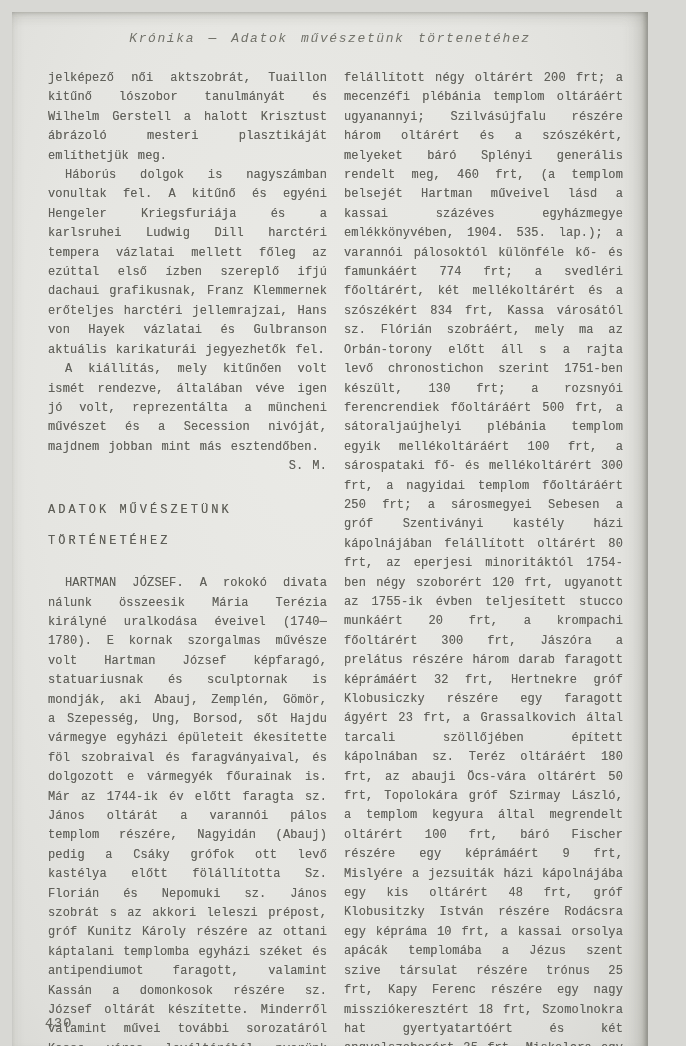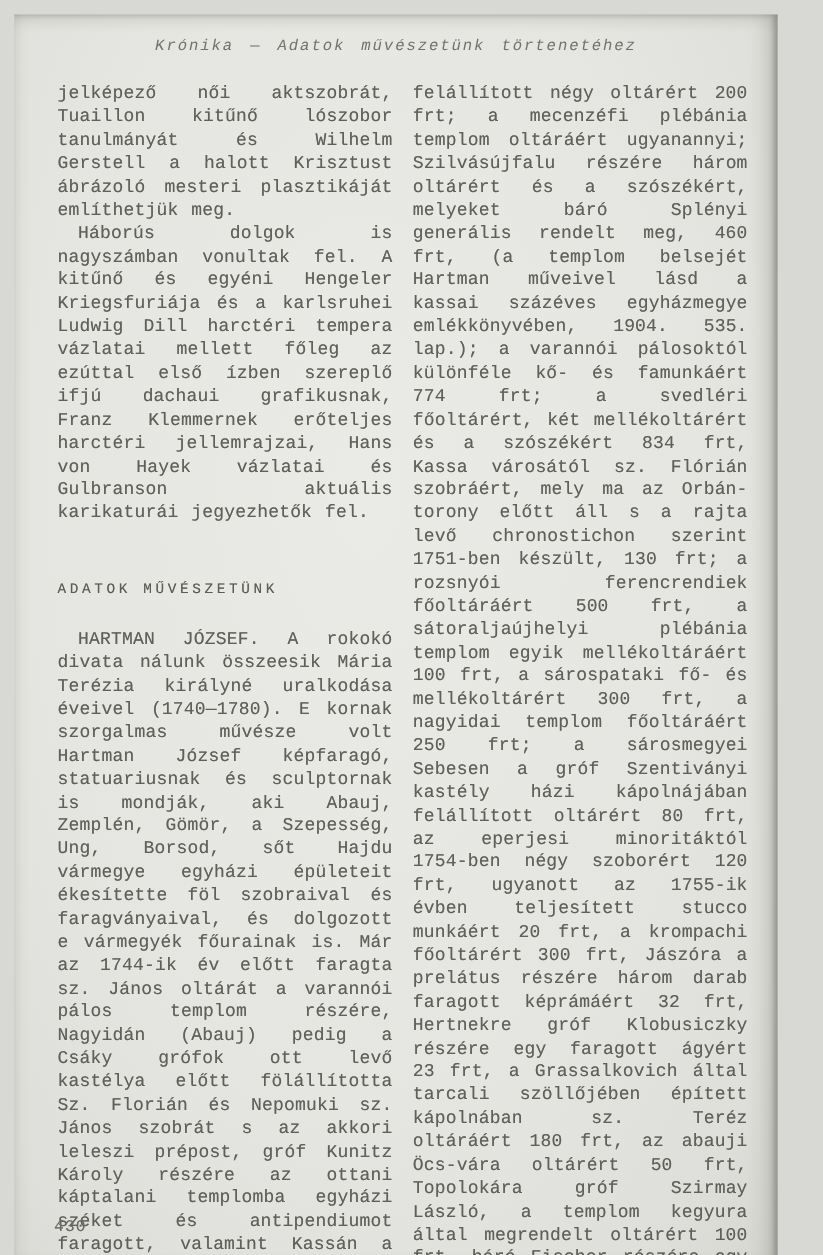--- a/index.html
+++ b/index.html
@@ -31,21 +31,21 @@
     color:#72726a;
   }
   .columns {
     display:flex;
     gap:17px;
     margin:23px 25px 0 36px;
   }
   .col { flex:1 1 0; text-align:justify; }
   .col p {
     margin:0;
-    font-size:15px;
+    font-size:12px;
     line-height:19.4px;
     color:#60605a;
     text-indent:17px;
     word-spacing:1.6px;
     letter-spacing:0.15px;
     text-shadow:0 0 0.5px rgba(96,96,90,0.55);
   }
   .col p.cont { text-indent:0; }
   .sig { float:right; padding-left:10px; }
   .section-heading {
@@ -72,21 +72,22 @@
 
 <div class="page">
 
   <div class="running-head">Krónika  —  Adatok művészetünk törtenetéhez</div>
 
   <div class="columns">
 
     <div class="col">
       <p class="cont">jelképező női aktszobrát, Tuaillon kitűnő lószobor tanulmányát és Wilhelm Gerstell a halott Krisztust ábrázoló mesteri plasztikáját említhetjük meg.</p>
       <p>Háborús dolgok is nagyszámban vonultak fel. A kitűnő és egyéni Hengeler Kriegsfuriája és a karlsruhei Ludwig Dill harctéri tempera vázlatai mellett főleg az ezúttal első ízben szereplő ifjú dachaui grafikusnak, Franz Klemmernek erőteljes harctéri jellemrajzai, Hans von Hayek vázlatai és Gulbranson aktuális karikaturái jegyezhetők fel.</p>
-      <h2 class="section-heading"><span>ADATOK MŰVÉSZETÜNK</span><br></h2>
+      <p><span>A kiállítás, mely kitűnően volt ismét rendezve, általában véve igen jó volt, reprezentálta a müncheni művészet és a Secession nivóját, majdnem jobban mint más esztendőben.</span><span class="sig">S. M.</span></p>
+      <h2 class="section-heading"><span>ADATOK MŰVÉSZETÜNK</span><br><span>TÖRTÉNETÉHEZ</span></h2>
       <p>HARTMAN JÓZSEF. A rokokó divata nálunk összeesik Mária Terézia királyné uralkodása éveivel (1740—1780). E kornak szorgalmas művésze volt Hartman József képfaragó, statuariusnak és sculptornak is mondják, aki Abauj, Zemplén, Gömör, a Szepesség, Ung, Borsod, sőt Hajdu vármegye egyházi épületeit ékesítette föl szobraival és faragványaival, és dolgozott e vármegyék főurainak is. Már az 1744-ik év előtt faragta sz. János oltárát a varannói pálos templom részére, Nagyidán (Abauj) pedig a Csáky grófok ott levő kastélya előtt fölállította Sz. Florián és Nepomuki sz. János szobrát s az akkori leleszi prépost, gróf Kunitz Károly részére az ottani káptalani templomba egyházi széket és antipendiumot faragott, valamint Kassán a domonkosok részére sz. József oltárát készítette. Minderről valamint művei további sorozatáról Kassa város levéltárából nyerünk értesülést abból a perből, melyet felesége Günther Teréz, előbb férjezett Knoblauch Zakariásné ellen viselt az 1757-ik évben. A per anyagi érdekekért folyt s feljegyezve találjuk, mit kapott a művész minden egyes esetben. A fenti művekért sorban 88 frt, 80 frt, 118 frt s a kassai domonkosoktól 820 frtja járt. Az 1744-ik év után a debreceni piaristáktól 230 frtja járt; a szomolnoki főoltár munkájáért 800 frt; a kassai kir. convictusban</p>
     </div>
 
     <div class="col">
       <p class="cont">felállított négy oltárért 200 frt; a mecenzéfi plébánia templom oltáráért ugyanannyi; Szilvásújfalu részére három oltárért és a szószékért, melyeket báró Splényi generális rendelt meg, 460 frt, (a templom belsejét Hartman műveivel lásd a kassai százéves egyházmegye emlékkönyvében, 1904. 535. lap.); a varannói pálosoktól különféle kő- és famunkáért 774 frt; a svedléri főoltárért, két mellékoltárért és a szószékért 834 frt, Kassa városától sz. Flórián szobráért, mely ma az Orbán-torony előtt áll s a rajta levő chronostichon szerint 1751-ben készült, 130 frt; a rozsnyói ferencrendiek főoltáráért 500 frt, a sátoraljaújhelyi plébánia templom egyik mellékoltáráért 100 frt, a sárospataki fő- és mellékoltárért 300 frt, a nagyidai templom főoltáráért 250 frt; a sárosmegyei Sebesen a gróf Szentiványi kastély házi kápolnájában felállított oltárért 80 frt, az eperjesi minoritáktól 1754-ben négy szoborért 120 frt, ugyanott az 1755-ik évben teljesített stucco munkáért 20 frt, a krompachi főoltárért 300 frt, Jászóra a prelátus részére három darab faragott képrámáért 32 frt, Hertnekre gróf Klobusiczky részére egy faragott ágyért 23 frt, a Grassalkovich által tarcali szöllőjében épített kápolnában sz. Teréz oltáráért 180 frt, az abauji Öcs-vára oltárért 50 frt, Topolokára gróf Szirmay László, a templom kegyura által megrendelt oltárért 100 frt, báró Fischer részére egy képrámáért 9 frt, Mislyére a jezsuiták házi kápolnájába egy kis oltárért 48 frt, gróf Klobusitzky István részére Rodácsra egy képráma 10 frt, a kassai orsolya apácák templomába a Jézus szent szive társulat részére trónus 25 frt, Kapy Ferenc részére egy nagy missziókeresztért 18 frt, Szomolnokra hat gyertyatartóért és két angyalszoborért 35 frt, Miskolcra egy nőt (Frauenbild) ábrázoló szoborért 7 frt, Varannóra egy oltárrakvány (Aufsatz) és Krisztus föltámadását ábrázoló képért 12 frt, Nagyidára templomi szék és Szűz Mária szobra 24 frt, Csécsre egy feszület és Krisztus föltámadását ábrázoló képért 11 frt, Szomolnokra egy feszület 8 frt, a sárospataki trinitáriusok részére egy feszület és egy faszobor 15 frt, a kassai kir. konviktusban egy címerért az ajtó fölött 45 frt s Helmecre két feszületért 24 frt. Mindezt a munkát persze segédekkel együtt végezte, akik közül négynek maradt fenn neve: Schmid</p>
     </div>
 
   </div>
 
   <div class="page-number">430</div>

